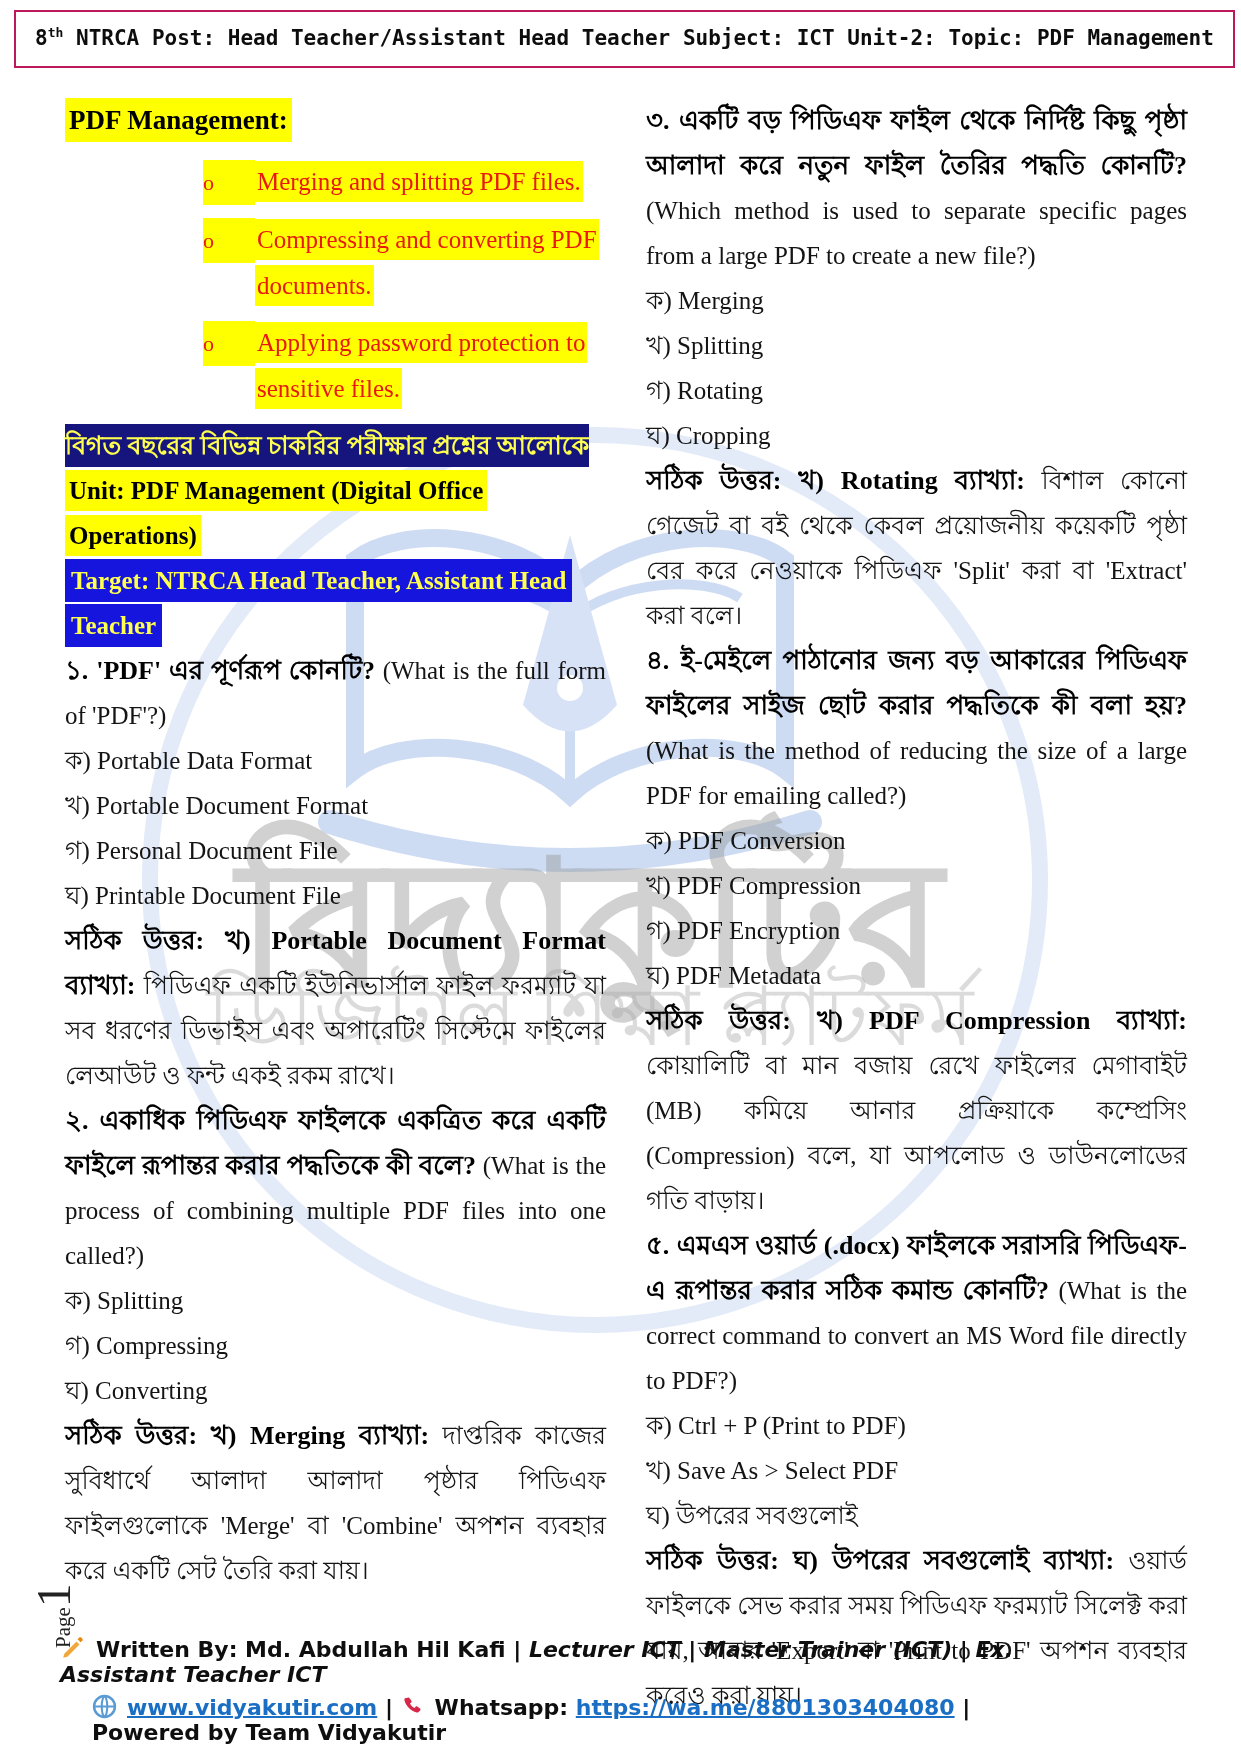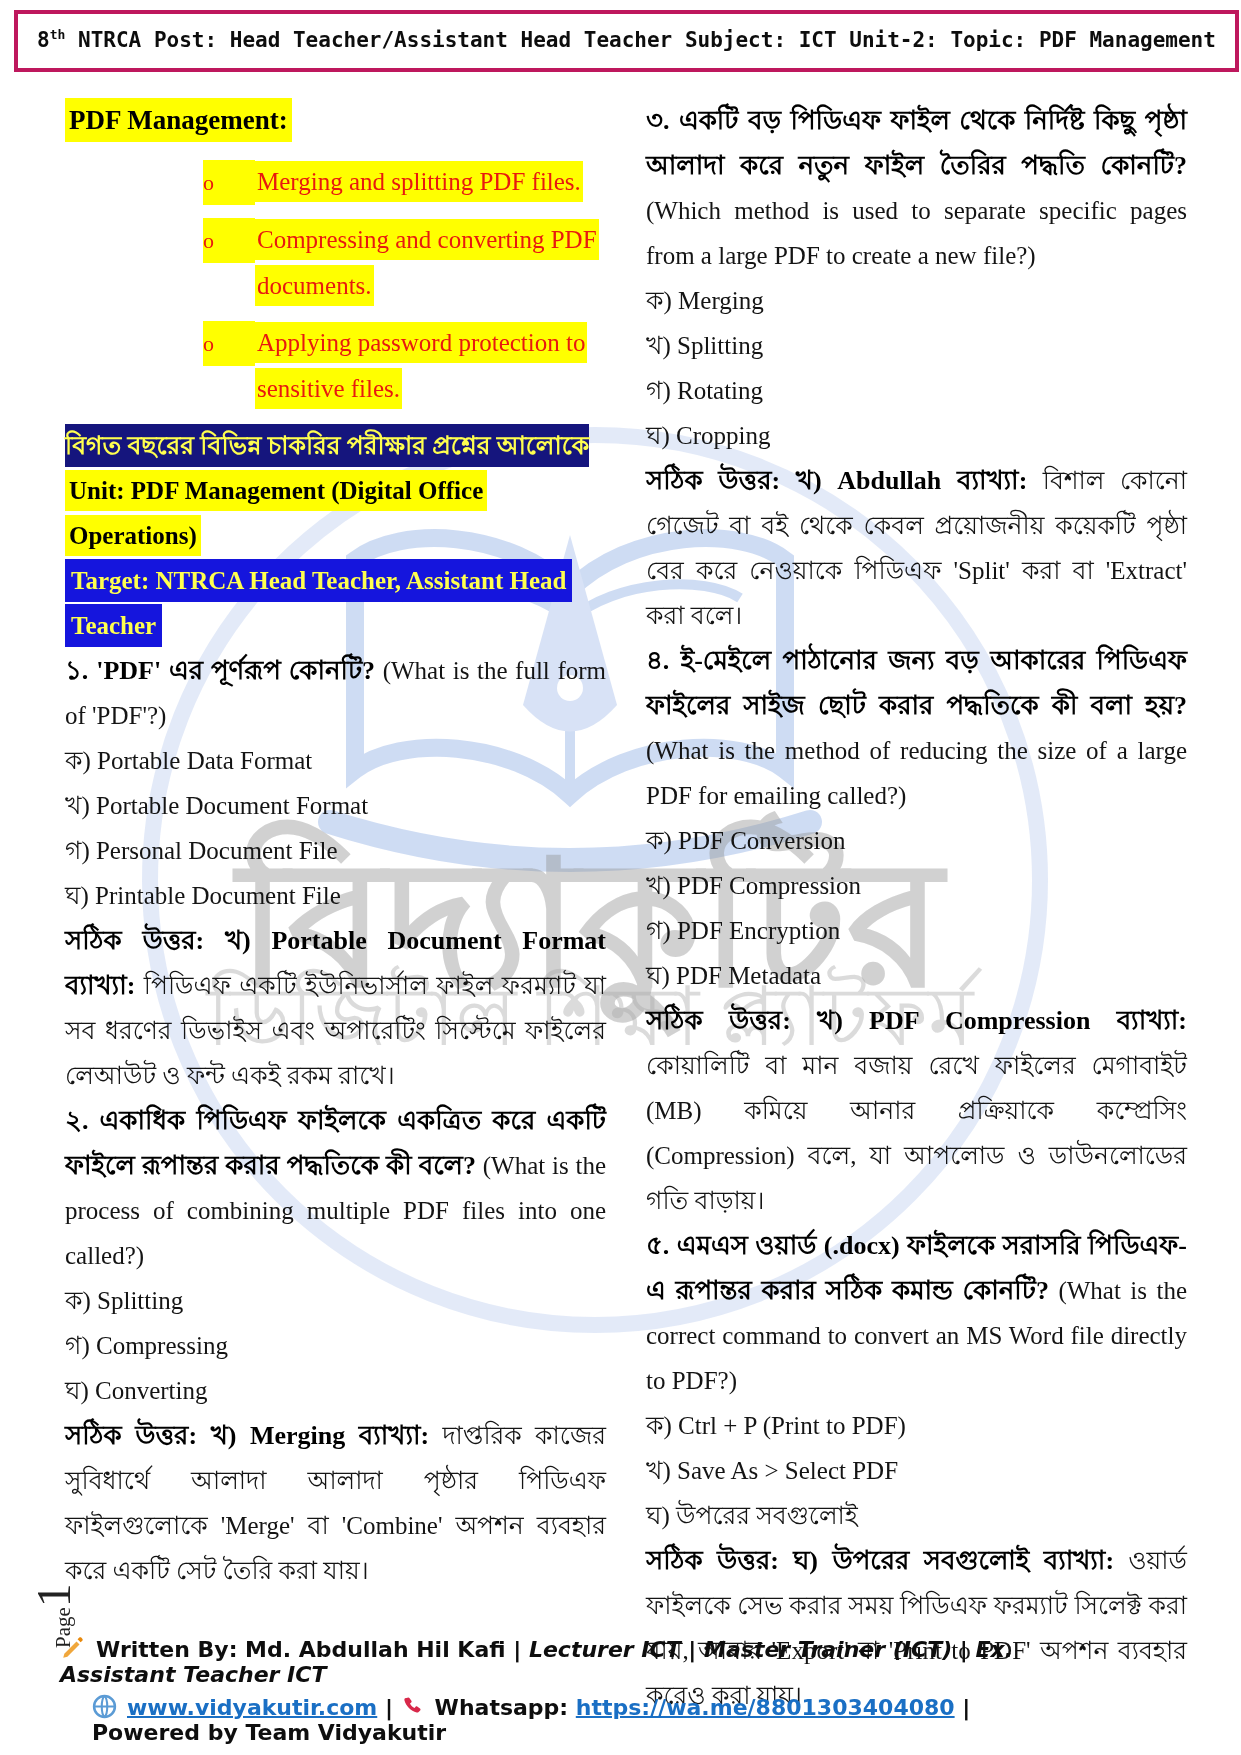--- a/index.html
+++ b/index.html
@@ -7,21 +7,21 @@
     width:1241px; height:1755px;
     background:#ffffff;
     font-family:"Liberation Serif", serif;
     position:relative; overflow:hidden;
     color:#141414;
   }
 
   
   .header-box {
     position:absolute; left:14px; top:10px; width:1197px;
-    border:4px solid #be185d;
+    border:2px solid #be185d;
     background:#ffffff;
     text-align:center;
     font-family:"DejaVu Sans Mono", monospace;
     font-weight:bold; font-size:21px; line-height:1.62;
     padding:9px 10px 11px 10px;
     color:#0d0d0d; z-index:3;
   }
   .header-box sup { font-size:13px; }
 
   
@@ -138,21 +138,21 @@
     <p class="ans"><b>সঠিক উত্তর: খ) Merging ব্যাখ্যা:</b><span> দাপ্তরিক কাজের সুবিধার্থে আলাদা আলাদা পৃষ্ঠার পিডিএফ ফাইলগুলোকে 'Merge' বা 'Combine' অপশন ব্যবহার করে একটি সেট তৈরি করা যায়।</span></p>
   </div>
 
   <div class="col">
 
     <p class="q"><b>৩. একটি বড় পিডিএফ ফাইল থেকে নির্দিষ্ট কিছু পৃষ্ঠা আলাদা করে নতুন ফাইল তৈরির পদ্ধতি কোনটি?</b><span> (Which method is used to separate specific pages from a large PDF to create a new file?)</span></p>
     <p class="opt">ক) Merging</p>
     <p class="opt">খ) Splitting</p>
     <p class="opt">গ) Rotating</p>
     <p class="opt">ঘ) Cropping</p>
-    <p class="ans"><b>সঠিক উত্তর: খ) Abdullah ব্যাখ্যা:</b><span> বিশাল কোনো গেজেট বা বই থেকে কেবল প্রয়োজনীয় কয়েকটি পৃষ্ঠা বের করে নেওয়াকে পিডিএফ 'Split' করা বা 'Extract' করা বলে।</span></p>
+    <p class="ans"><b>সঠিক উত্তর: খ) Rotating ব্যাখ্যা:</b><span> বিশাল কোনো গেজেট বা বই থেকে কেবল প্রয়োজনীয় কয়েকটি পৃষ্ঠা বের করে নেওয়াকে পিডিএফ 'Split' করা বা 'Extract' করা বলে।</span></p>
 
     <p class="q"><b>৪. ই-মেইলে পাঠানোর জন্য বড় আকারের পিডিএফ ফাইলের সাইজ ছোট করার পদ্ধতিকে কী বলা হয়?</b><span> (What is the method of reducing the size of a large PDF for emailing called?)</span></p>
     <p class="opt">ক) PDF Conversion</p>
     <p class="opt">খ) PDF Compression</p>
     <p class="opt">গ) PDF Encryption</p>
     <p class="opt">ঘ) PDF Metadata</p>
     <p class="ans"><b>সঠিক উত্তর: খ) PDF Compression ব্যাখ্যা:</b><span> কোয়ালিটি বা মান বজায় রেখে ফাইলের মেগাবাইট (MB) কমিয়ে আনার প্রক্রিয়াকে কম্প্রেসিং (Compression) বলে, যা আপলোড ও ডাউনলোডের গতি বাড়ায়।</span></p>
 
     <p class="q"><b>৫. এমএস ওয়ার্ড (.docx) ফাইলকে সরাসরি পিডিএফ-এ রূপান্তর করার সঠিক কমান্ড কোনটি?</b><span> (What is the correct command to convert an MS Word file directly to PDF?)</span></p>
     <p class="opt">ক) Ctrl + P (Print to PDF)</p>

